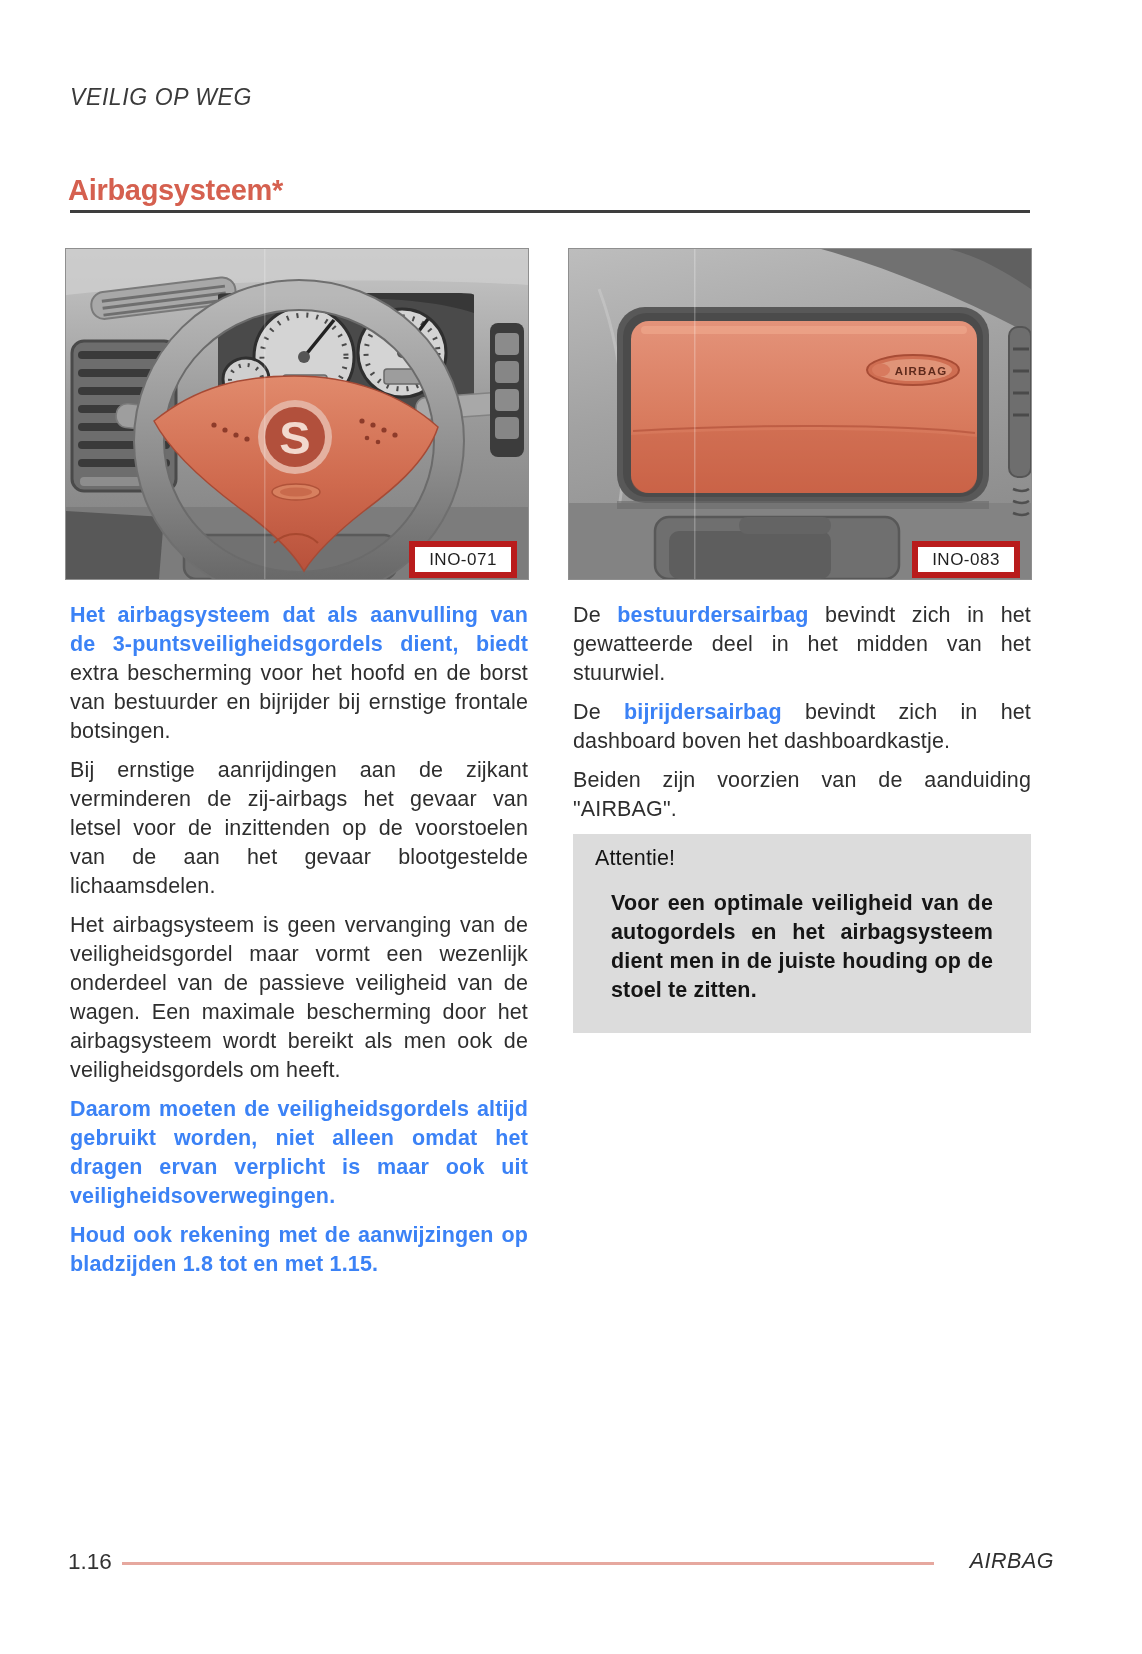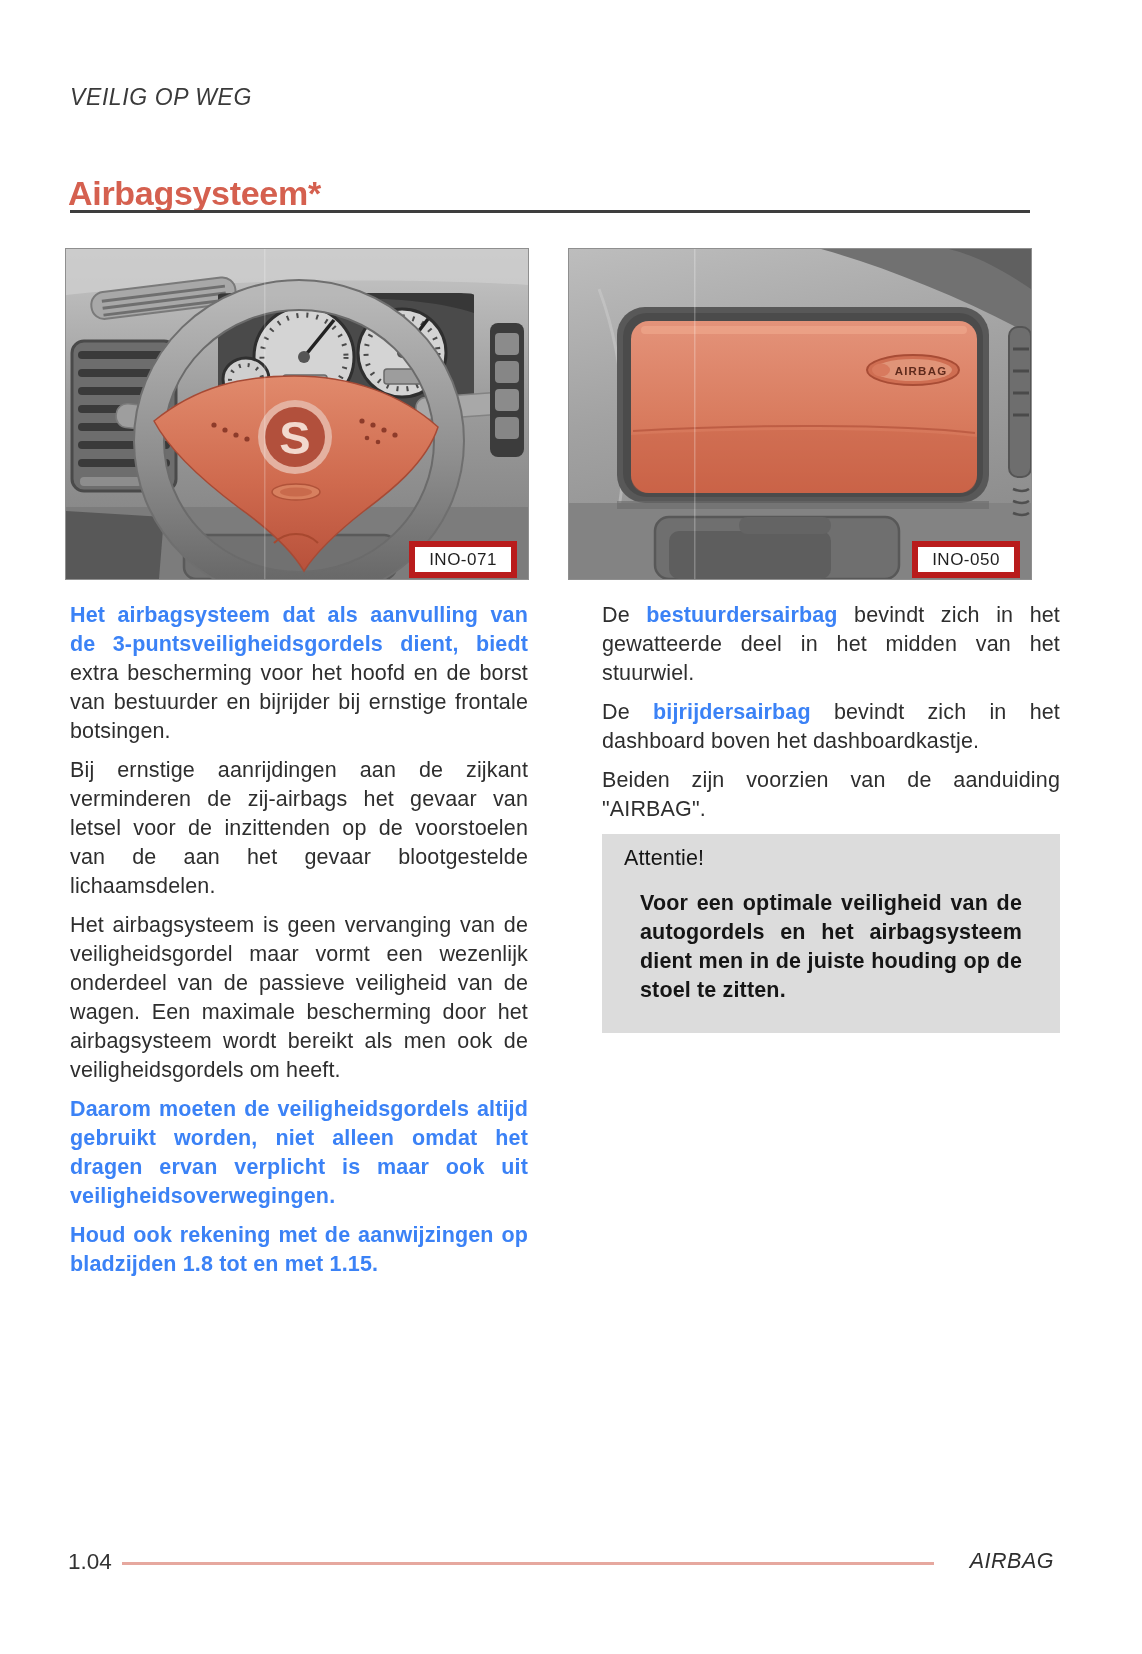--- a/index.html
+++ b/index.html
@@ -12,21 +12,21 @@
     color:#2e2e2e;
     overflow:hidden;
     padding-left:24px;
   }
   .kicker{
     position:absolute;left:70px;top:84px;
     font-style:italic;font-size:23px;letter-spacing:.6px;color:#3a3a3a;
   }
   .title{
     position:absolute;left:68px;top:174px;
-    font-size:34px;font-weight:bold;color:#d5604f;letter-spacing:-.3px;
+    font-size:29px;font-weight:bold;color:#d5604f;letter-spacing:-.3px;
   }
   .title-rule{
     position:absolute;left:70px;top:210px;width:960px;height:2.5px;background:#3e3e3e;
   }
   .figure{
     position:absolute;top:248px;width:462px;height:330px;
     border:1px solid #8f8f8f;background:#9c9c9c;
   }
   .figure.left{left:65px;}
   .figure.right{left:568px;}
@@ -36,21 +36,21 @@
     background:#ffffff;border:6px solid #b91c1c;
     font-size:17px;color:#1f1f1f;letter-spacing:.5px;
     display:flex;align-items:center;justify-content:center;
   }
   .col{
     position:absolute;top:601px;width:458px;
     font-size:21.5px;line-height:29px;letter-spacing:.15px;
     text-align:justify;
   }
   .col.left{left:70px;}
-  .col.right{left:602px;}
+  .col.right{left:573px;}
   .col p{margin:0 0 10px 0;}
   .b{font-weight:bold;color:#3b82f6;}
   .attention{
     background:#dcdcdc;
     margin-top:3px;
     padding:10px 22px 12px 22px;
     box-sizing:border-box;
   }
   .attention .att-title{
     font-weight:normal;color:#151515;margin:0 0 7px 0;text-align:left;
@@ -234,38 +234,38 @@
       <g>
         <rect x="440" y="78" width="22" height="150" rx="9" fill="#6e6e6e" stroke="#555555" stroke-width="2"></rect>
         <line x1="444" y1="100" x2="460" y2="100" stroke="#4a4a4a" stroke-width="3"></line>
         <line x1="444" y1="122" x2="460" y2="122" stroke="#4a4a4a" stroke-width="3"></line>
         <line x1="444" y1="144" x2="460" y2="144" stroke="#4a4a4a" stroke-width="3"></line>
         <line x1="444" y1="166" x2="460" y2="166" stroke="#4a4a4a" stroke-width="3"></line>
         <path d="M444 240 q10 4 16 0 M444 252 q10 4 16 0 M444 264 q10 4 16 0" stroke="#4f4f4f" stroke-width="2.5" fill="none"></path>
       </g>
       <rect x="125" y="0" width="1.5" height="330" fill="#ffffff" opacity="0.25"></rect>
     </svg>
-    <div class="fig-caption">INO-050</div>
+    <div class="fig-caption">INO-083</div>
   </div>
 
   <div class="col left">
     <p><span class="b">Het airbagsysteem dat als aanvulling van de 3-puntsveiligheidsgordels dient, biedt</span><span> extra bescherming voor het hoofd en de borst van bestuurder en bij­rijder bij ernstige frontale botsingen.</span></p>
     <p>Bij ernstige aanrijdingen aan de zijkant verminderen de zij-airbags het gevaar van letsel voor de inzittenden op de voorstoelen van de aan het gevaar blootgestelde lichaamsdelen.</p>
     <p>Het airbagsysteem is geen vervanging van de veiligheidsgordel maar vormt een wezenlijk onderdeel van de passieve vei­ligheid van de wagen. Een maximale bescherming door het airbagsysteem wordt bereikt als men ook de veilig­heidsgordels om heeft.</p>
     <p class="b">Daarom moeten de veiligheidsgor­dels altijd gebruikt worden, niet alleen omdat het dragen ervan ver­plicht is maar ook uit veiligheids­overwegingen.</p>
     <p class="b">Houd ook rekening met de aanwijzin­gen op bladzijden 1.8 tot en met 1.15.</p>
   </div>
 
   <div class="col right">
     <p><span>De </span><span class="b">bestuurdersairbag</span><span> bevindt zich in het gewatteerde deel in het midden van het stuurwiel.</span></p>
     <p><span>De </span><span class="b">bijrijdersairbag</span><span> bevindt zich in het dashboard boven het dashboardkastje.</span></p>
     <p>Beiden zijn voorzien van de aanduiding "AIRBAG".</p>
     <div class="attention">
       <p class="att-title">Attentie!</p>
       <p class="att-body">Voor een optimale veiligheid van de autogordels en het airbagsys­teem dient men in de juiste hou­ding op de stoel te zitten.</p>
     </div>
   </div>
 
-  <div class="footer-page">1.04</div>
+  <div class="footer-page">1.16</div>
   <div class="footer-rule"></div>
   <div class="footer-label">AIRBAG</div>
 
 </div>
 
 </body></html>

